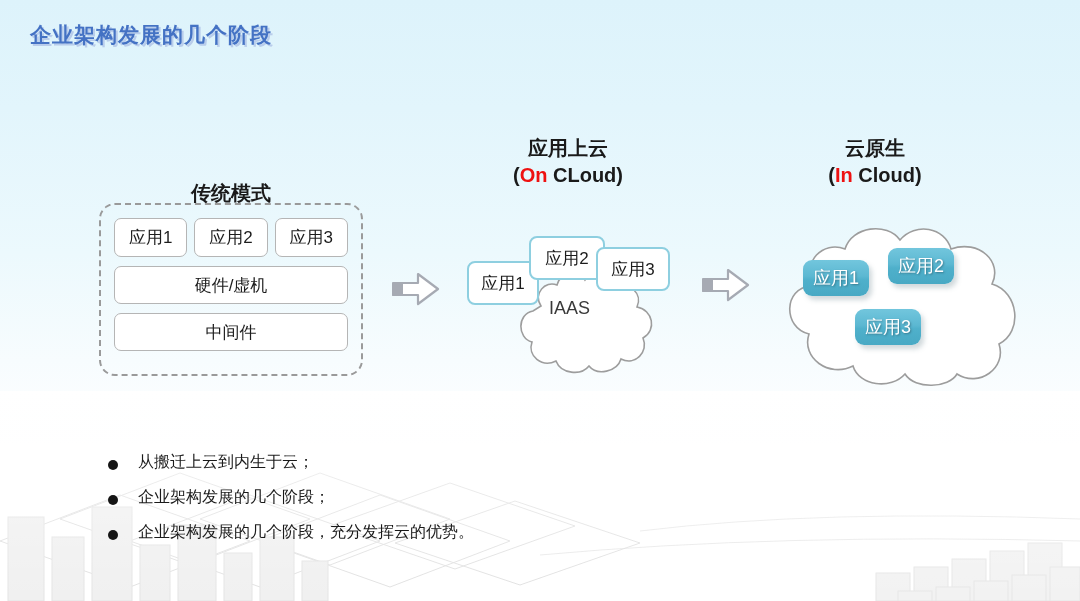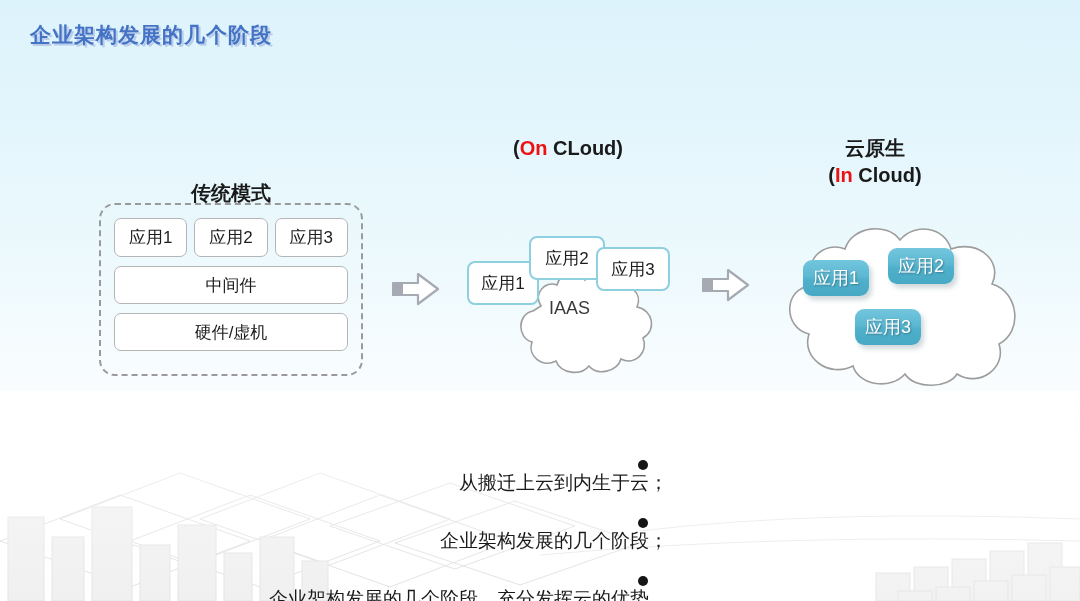--- a/index.html
+++ b/index.html
@@ -159,26 +159,25 @@
 
   
   .bullets {
     position: absolute;
     left: 108px;
     top: 452px;
     width: 560px;
   }
   .bullet-item {
     display: flex;
-    align-items: flex-end;
+    align-items: flex-start;
     margin-bottom: 14px;
-    font-size: 19px;
+    font-size: 16px;
     color: #1a1a1a;
     white-space: nowrap;
-    flex-direction: column;
   }
   .bullet-dot {
     width: 10px;
     height: 10px;
     border-radius: 50%;
     background: #151515;
     margin-top: 8px;
     margin-right: 20px;
     flex: none;
   }
@@ -243,31 +242,32 @@
     <span class="cn">传统模式</span>
   </div>
 
   <div class="trad-box">
     <div class="trad-inner">
       <div class="app-row">
         <div class="plain-box">应用1</div>
         <div class="plain-box">应用2</div>
         <div class="plain-box">应用3</div>
       </div>
+      <div class="plain-box wide-box">硬件/虚机</div>
       <div class="plain-box wide-box">中间件</div>
-      <div class="plain-box wide-box">硬件/虚机</div>
     </div>
   </div>
 
   <svg class="arrow" style="left:392px; top:272px;" viewBox="0 0 48 34">
     <path d="M1 11 L26 11 L26 2 L46 17 L26 32 L26 23 L1 23 Z" fill="#ffffff" stroke="#a6aab3" stroke-width="2.2" stroke-linejoin="round"></path>
     <rect x="2" y="12" width="9" height="10" fill="#a6aab3"></rect>
   </svg>
 
   <div class="panel-heading" style="left:448px; top:135px; width:240px;">
+    <span class="cn">应用上云</span>
     <span class="en"><span>(</span><span class="red">On</span><span> CLoud)</span></span>
   </div>
 
   <div class="cloud-wrap" style="left:497px; top:258px; width:180px; height:122px;">
     <svg width="180" height="122" viewBox="0 0 180 122">
       <path d="M44 48
                C36 36, 48 22, 60 27
                C63 14, 82 12, 88 22
                C96 12, 114 15, 117 28
                C133 23, 146 36, 140 49

